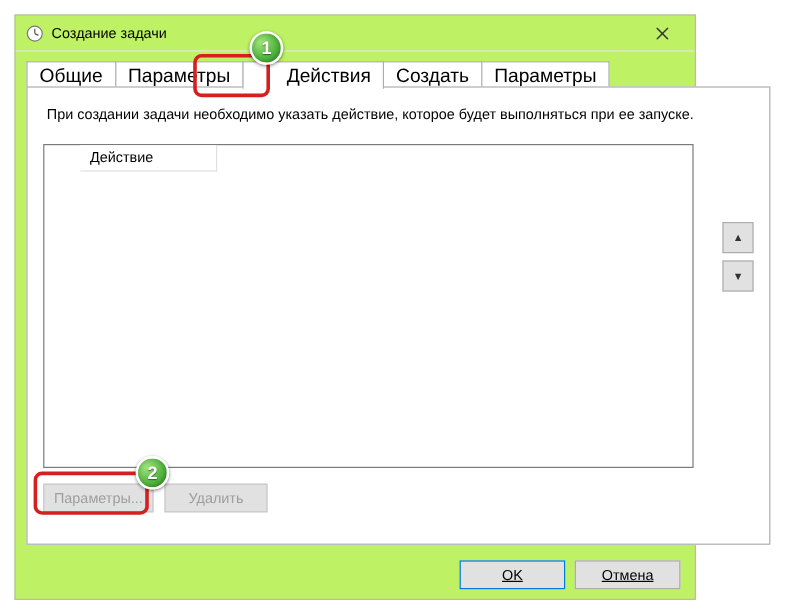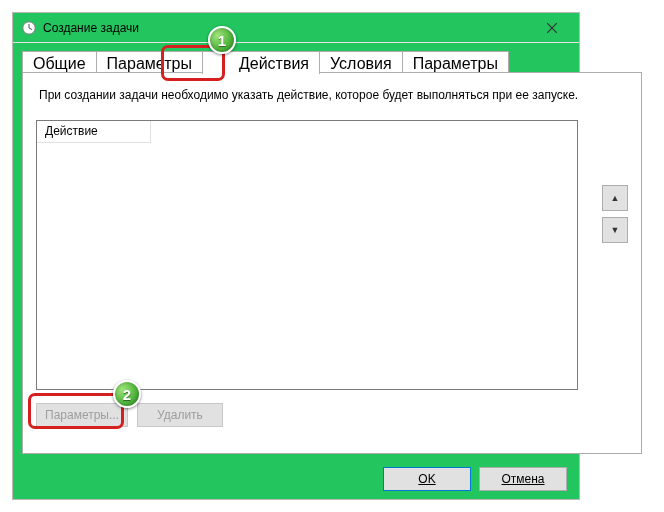--- a/index.html
+++ b/index.html
@@ -13,21 +13,21 @@
     height: 512px;
     position: relative;
     overflow: hidden;
   }
   .outer {
     position: absolute;
     left: 12px;
     top: 12px;
     width: 568px;
     height: 488px;
-    background: #22c55e;
+    background: #bef264;
     border: 1px solid #b9b9b9;
   }
   .titlebar {
     height: 30px;
     border-bottom: 1px solid #e5e5e5;
     display: flex;
     align-items: center;
     padding: 0 4px 0 8px;
   }
   .title-icon {
@@ -94,20 +94,21 @@
   }
 
   .listbox {
     position: absolute;
     left: 13px;
     top: 47px;
     width: 542px;
     height: 270px;
     border: 1px solid #7a7a7a;
     background: #fff;
+    padding-left: 30px;
   }
   .list-header {
     height: 22px;
     display: flex;
   }
   .col {
     border-right: 1px solid #e0e0e0;
     border-bottom: 1px solid #e0e0e0;
     padding: 3px 8px;
     font-size: 12px;
@@ -219,21 +220,21 @@
         <line x1="0" y1="0" x2="10" y2="10" stroke="#333" stroke-width="1.2"></line>
         <line x1="10" y1="0" x2="0" y2="10" stroke="#333" stroke-width="1.2"></line>
       </svg>
     </div>
   </div>
 
   <div class="tabs">
     <div class="tab">Общие</div>
     <div class="tab">Параметры</div>
     <div class="tab active">Действия</div>
-    <div class="tab">Условия</div>
+    <div class="tab">Создать</div>
     <div class="tab">Параметры</div>
   </div>
 
   <div class="tab-pane">
     <div class="instruction">При создании задачи необходимо указать действие, которое будет выполняться при ее запуске.</div>
 
     <div class="listbox">
       <div class="list-header">
         <div class="col a">Действие</div>
       </div>

